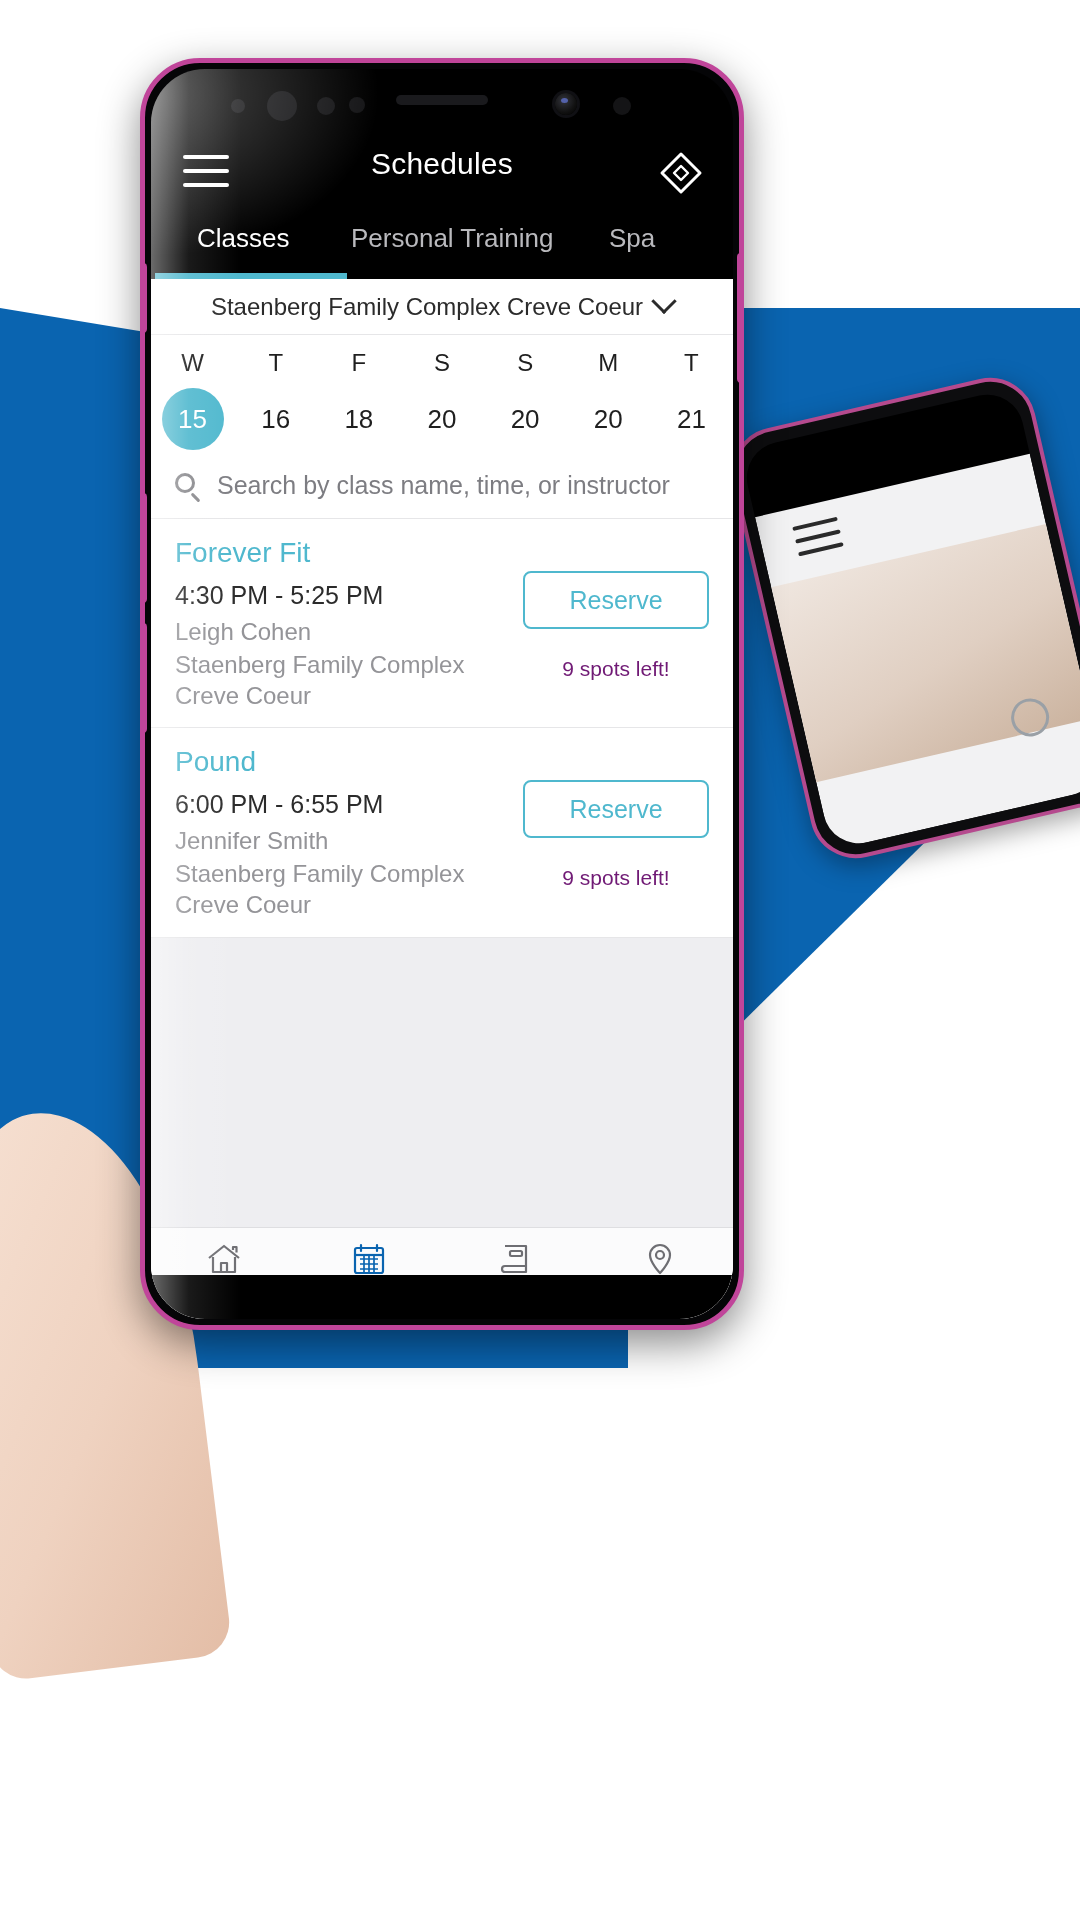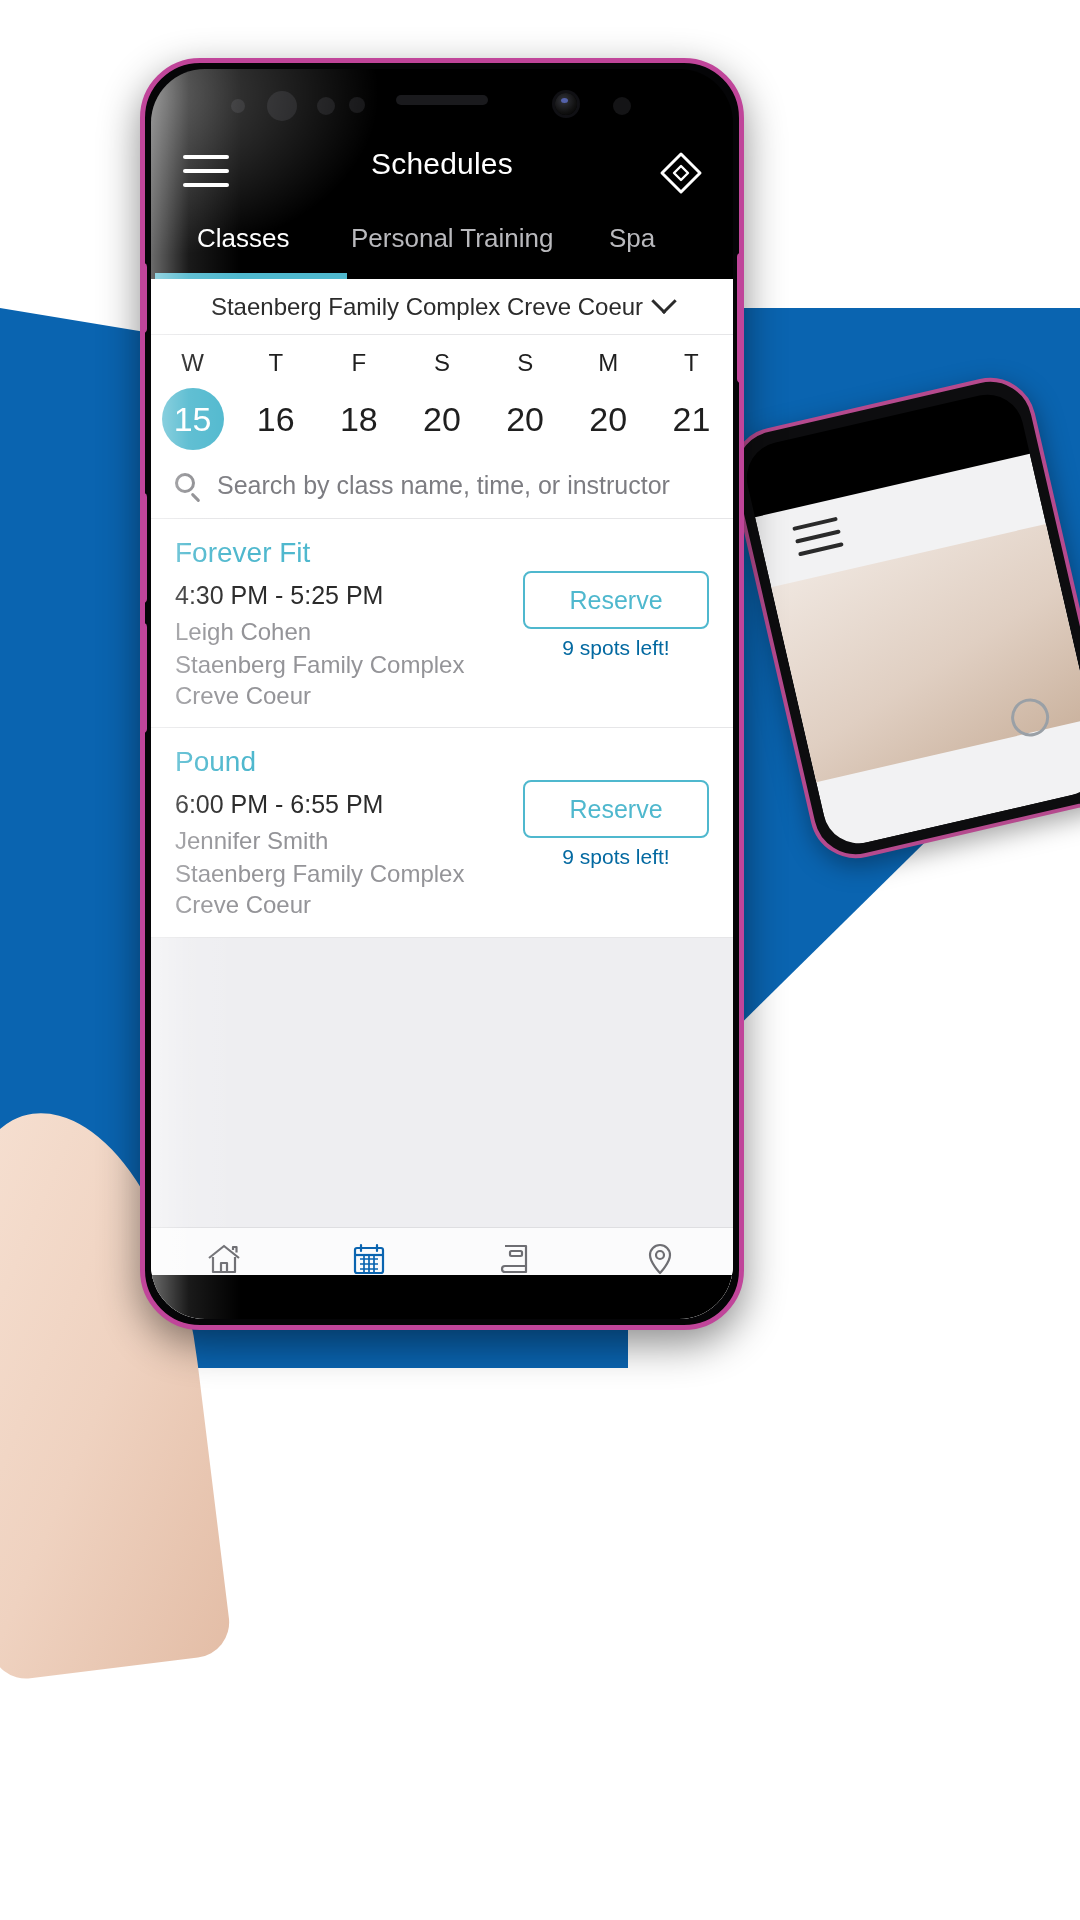--- a/index.html
+++ b/index.html
@@ -135,21 +135,21 @@
   .loc-text { font-size:24px; color:#2b2b2b; }
   .chev { width:18px; height:18px; border-right:3px solid #2b2b2b; border-bottom:3px solid #2b2b2b;
           transform: rotate(45deg) translate(-4px,-4px); }
 
   
   .week { padding: 10px 0 2px; }
   .week-row { display:flex; }
   .week-cell { flex:1; text-align:center; }
   .wd { font-size:24px; color:#1f1f1f; padding: 4px 0 10px; }
   .dn-wrap { height:64px; display:flex; align-items:center; justify-content:center; }
-  .dn { font-size:34px; color:#1f1f1f; width:62px; height:62px; line-height:62px; border-radius:50%; display:inline-block;}
+  .dn { font-size:26px; color:#1f1f1f; width:62px; height:62px; line-height:62px; border-radius:50%; display:inline-block;}
   .dn.sel { background:#4fb8ce; color:#ffffff; }
   .full-date { text-align:center; font-size:23px; color:#1f1f1f; padding: 8px 0 16px; border-bottom:1px solid #e6e6e8;}
 
   
   .search { height:66px; display:flex; align-items:center; gap:16px; padding-left:24px;
             border-bottom:1px solid #e6e6e8; }
   .search-ico { width:26px; height:26px; position:relative; flex:0 0 auto; }
   .search-ico span { position:absolute; left:0; top:0; width:20px; height:20px; border:3px solid #8a8a8e; border-radius:50%; }
   .search-ico i { position:absolute; right:0px; bottom:0px; width:11px; height:3px; background:#8a8a8e;
                   transform: rotate(45deg); border-radius:2px; }
@@ -158,21 +158,21 @@
   
   .class-card { padding: 18px 24px 16px; border-bottom:1px solid #e6e6e8; display:flex; }
   .cc-left { flex:1 1 auto; padding-right: 12px; }
   .cc-right { width:186px; flex:0 0 auto; padding-top:34px; text-align:center; }
   .cc-name { font-size:28px; color:#4fb8ce; margin-bottom:12px; }
   .cc-time { font-size:25px; color:#2b2b2b; margin-bottom:8px; }
   .cc-instr { font-size:24px; color:#949498; margin-bottom:4px; }
   .cc-loc { font-size:24px; color:#949498; line-height:1.28; }
   .reserve-btn { display:block; width:100%; height:58px; line-height:54px; text-align:center;
       border:2px solid #4fb8ce; border-radius:8px; color:#4fb8ce; font-size:25px; background:#fff; cursor:pointer; }
-  .spots { font-size:21px; color:#0369a1; margin-top:7px; }
+  .spots { font-size:21px; color:#701a75; margin-top:28px; }
 
   .filler { background:#eeeef1; flex:1 1 auto; }
   .screen-inner { display:flex; flex-direction:column; height:100%; }
 
   
   .bottomnav { height:92px; background:#fbfbfc; border-top:1px solid #dedee1; display:flex; }
   .nav-item { flex:1; display:flex; flex-direction:column; align-items:center; justify-content:center; gap:6px; cursor:pointer;}
   .nav-label { font-size:20px; color:#6e6e73; }
   .nav-item.active .nav-label { color:#0a64b0; }
   .nav-ico { width:40px; height:40px; }

